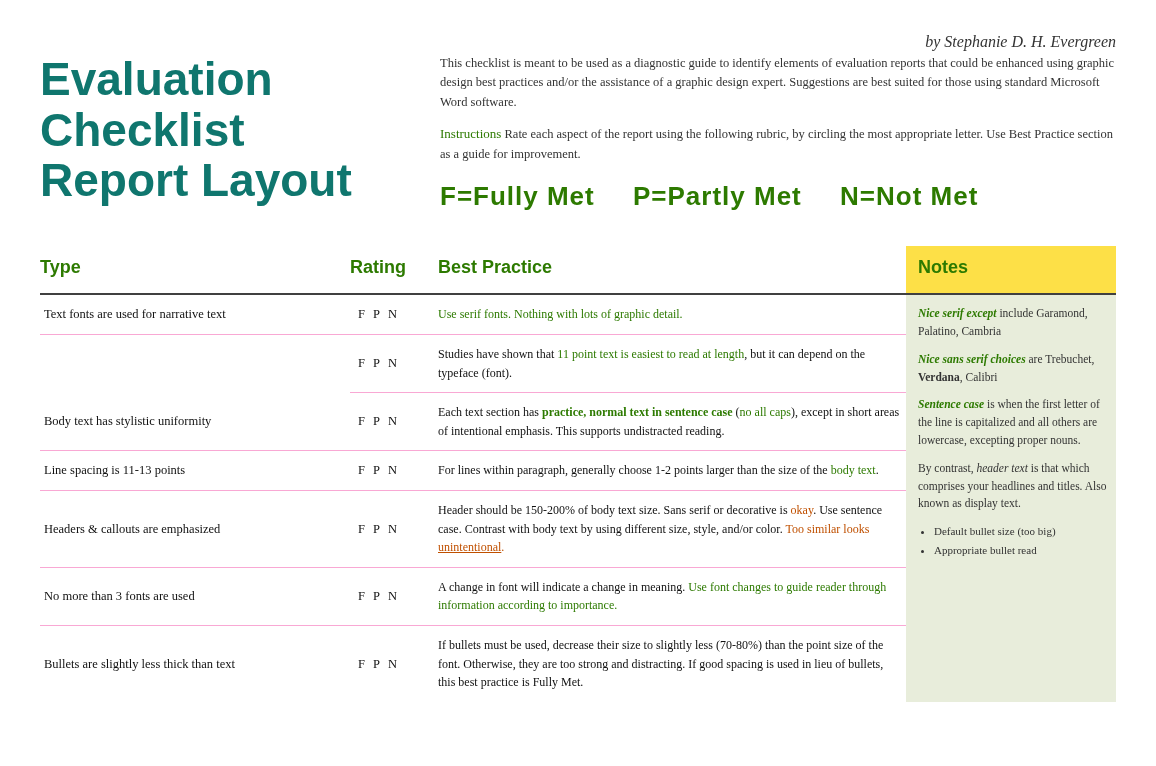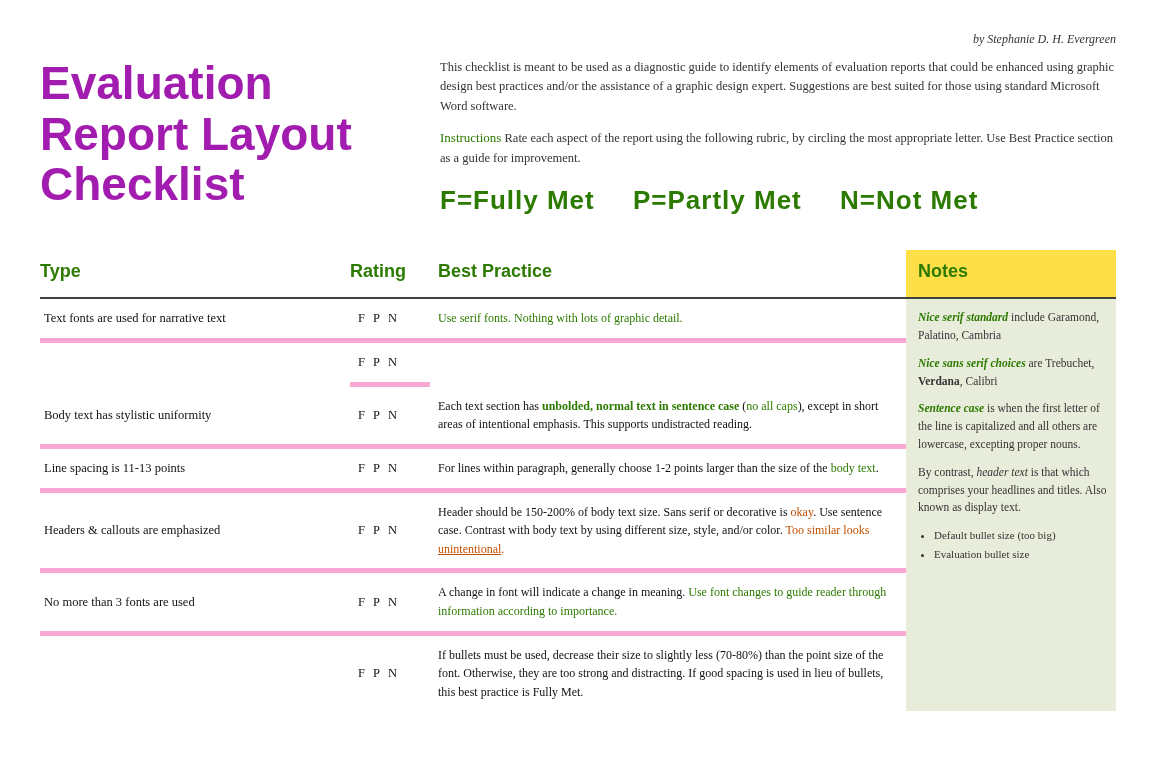--- a/index.html
+++ b/index.html
@@ -9,37 +9,36 @@
       color: #222;
       font-size: 13px;
       line-height: 1.5;
       padding: 30px 40px;
       width: 1156px;
       min-height: 766px;
     }
     .top-byline {
       text-align: right;
       font-style: italic;
-      font-size: 12px;
+      font-size: 16px;
       color: #333;
-      margin-bottom: 10px;
     }
     .header-section {
       display: flex;
       gap: 40px;
       margin-bottom: 30px;
     }
     .title-block {
       min-width: 360px;
     }
     .main-title {
       font-family: Arial, Helvetica, sans-serif;
       font-size: 46px;
       font-weight: 900;
-      color: #a21caf;
+      color: #0f766e;
       line-height: 1.1;
       margin-bottom: 5px;
     }
     .intro-block {
       flex: 1;
       font-size: 12.5px;
       color: #333;
       line-height: 1.55;
     }
     .intro-block p {
@@ -78,21 +77,21 @@
     }
     .col-header.bp {
       padding-left: 8px;
     }
     .col-header.notes-col {
       background: #fde047;
       padding-left: 12px;
     }
     .cell {
       padding: 10px 4px;
-      border-bottom: 5px solid #f9a8d4;
+      border-bottom: 1px solid #f9a8d4;
       vertical-align: top;
       font-size: 12.5px;
       display: flex;
       align-items: flex-start;
     }
     .cell.type-cell {
       color: #111;
       font-size: 12.5px;
       padding-right: 10px;
       align-items: center;
@@ -173,22 +172,22 @@
 <body>
 
 <div class="top-byline">
   <span>by Stephanie D. H. Evergreen</span>
 </div>
 
 <div class="header-section">
   <div class="title-block">
     <div class="main-title">
       <div>Evaluation</div>
+      <div>Checklist</div>
       <div>Report Layout</div>
-      <div>Checklist</div>
     </div>
   </div>
   <div class="intro-block">
     <p>This checklist is meant to be used as a diagnostic guide to identify elements of evaluation reports that could be enhanced using graphic design best practices and/or the assistance of a graphic design expert. Suggestions are best suited for those using standard Microsoft Word software.</p>
     <p>
       <span class="instructions-label">Instructions</span>
       <span> Rate each aspect of the report using the following rubric, by circling the most appropriate letter. Use Best Practice section as a guide for improvement.</span>
     </p>
     <div class="rating-legend">
       <span>F=Fully Met</span>
@@ -222,21 +221,21 @@
     <span class="rating-letter">N</span>
   </div>
   <div class="cell bp-cell row-bp">
     <span class="hl-green">Use serif fonts. Nothing with lots of graphic detail.</span>
   </div>
 
   <div class="cell notes-cell row-notes" style="grid-row: 2 / 9; border-bottom: none; padding-top: 10px;">
     <div class="notes-cell-inner">
 
       <div class="note-block">
-        <span class="note-italic-green">Nice serif standard</span>
+        <span class="note-italic-green">Nice serif except</span>
         <span> include Garamond, Palatino, Cambria</span>
       </div>
 
       <div class="note-block">
         <span class="note-italic-green">Nice sans serif choices</span>
         <span> are Trebuchet, <span style="font-weight:900;">Verdana</span>, Calibri</span>
       </div>
 
       <div class="note-block">
         <span class="note-italic-green">Sentence case</span>
@@ -244,43 +243,46 @@
       </div>
 
 
       <div class="note-block">
         <span>By contrast, <span class="italic">header text</span> is that which comprises your headlines and titles. Also known as display text.</span>
       </div>
 
       <div class="note-block">
         <ul class="bullet-list">
           <li>Default bullet size (too big)</li>
-          <li>Evaluation bullet size</li>
+          <li>Appropriate bullet read</li>
         </ul>
       </div>
 
     </div>
   </div>
 
   <div class="cell rating-cell row-rating">
     <span class="rating-letter">F</span>
     <span class="rating-letter">P</span>
     <span class="rating-letter">N</span>
   </div>
+  <div class="cell bp-cell row-bp">
+    <span>Studies have shown that <span class="hl-green">11 point text is easiest to read at length</span>, but it can depend on the typeface (font).</span>
+  </div>
 
   <div class="cell type-cell row-type">
     <span>Body text has stylistic uniformity</span>
   </div>
   <div class="cell rating-cell row-rating">
     <span class="rating-letter">F</span>
     <span class="rating-letter">P</span>
     <span class="rating-letter">N</span>
   </div>
   <div class="cell bp-cell row-bp">
-    <span>Each text section has <span class="hl-green bold">unbolded, normal text in sentence case</span> (<span class="hl-green">no all caps</span>), except in short areas of intentional emphasis. This supports undistracted reading.</span>
+    <span>Each text section has <span class="hl-green bold">practice, normal text in sentence case</span> (<span class="hl-green">no all caps</span>), except in short areas of intentional emphasis. This supports undistracted reading.</span>
   </div>
 
   <div class="cell type-cell row-type">
     <span>Line spacing is 11-13 points</span>
   </div>
   <div class="cell rating-cell row-rating">
     <span class="rating-letter">F</span>
     <span class="rating-letter">P</span>
     <span class="rating-letter">N</span>
   </div>
@@ -305,20 +307,23 @@
   </div>
   <div class="cell rating-cell row-rating">
     <span class="rating-letter">F</span>
     <span class="rating-letter">P</span>
     <span class="rating-letter">N</span>
   </div>
   <div class="cell bp-cell row-bp">
     <span>A change in font will indicate a change in meaning. <span class="hl-green">Use font changes to guide reader through information according to importance.</span></span>
   </div>
 
+  <div class="cell type-cell row-type" style="border-bottom: none;">
+    <span>Bullets are slightly less thick than text</span>
+  </div>
   <div class="cell rating-cell row-rating" style="border-bottom: none;">
     <span class="rating-letter">F</span>
     <span class="rating-letter">P</span>
     <span class="rating-letter">N</span>
   </div>
   <div class="cell bp-cell row-bp" style="border-bottom: none;">
     <span>If bullets must be used, decrease their size to slightly less (70-80%) than the point size of the font. Otherwise, they are too strong and distracting. If good spacing is used in lieu of bullets, this best practice is Fully Met.</span>
   </div>
 
 </div>

